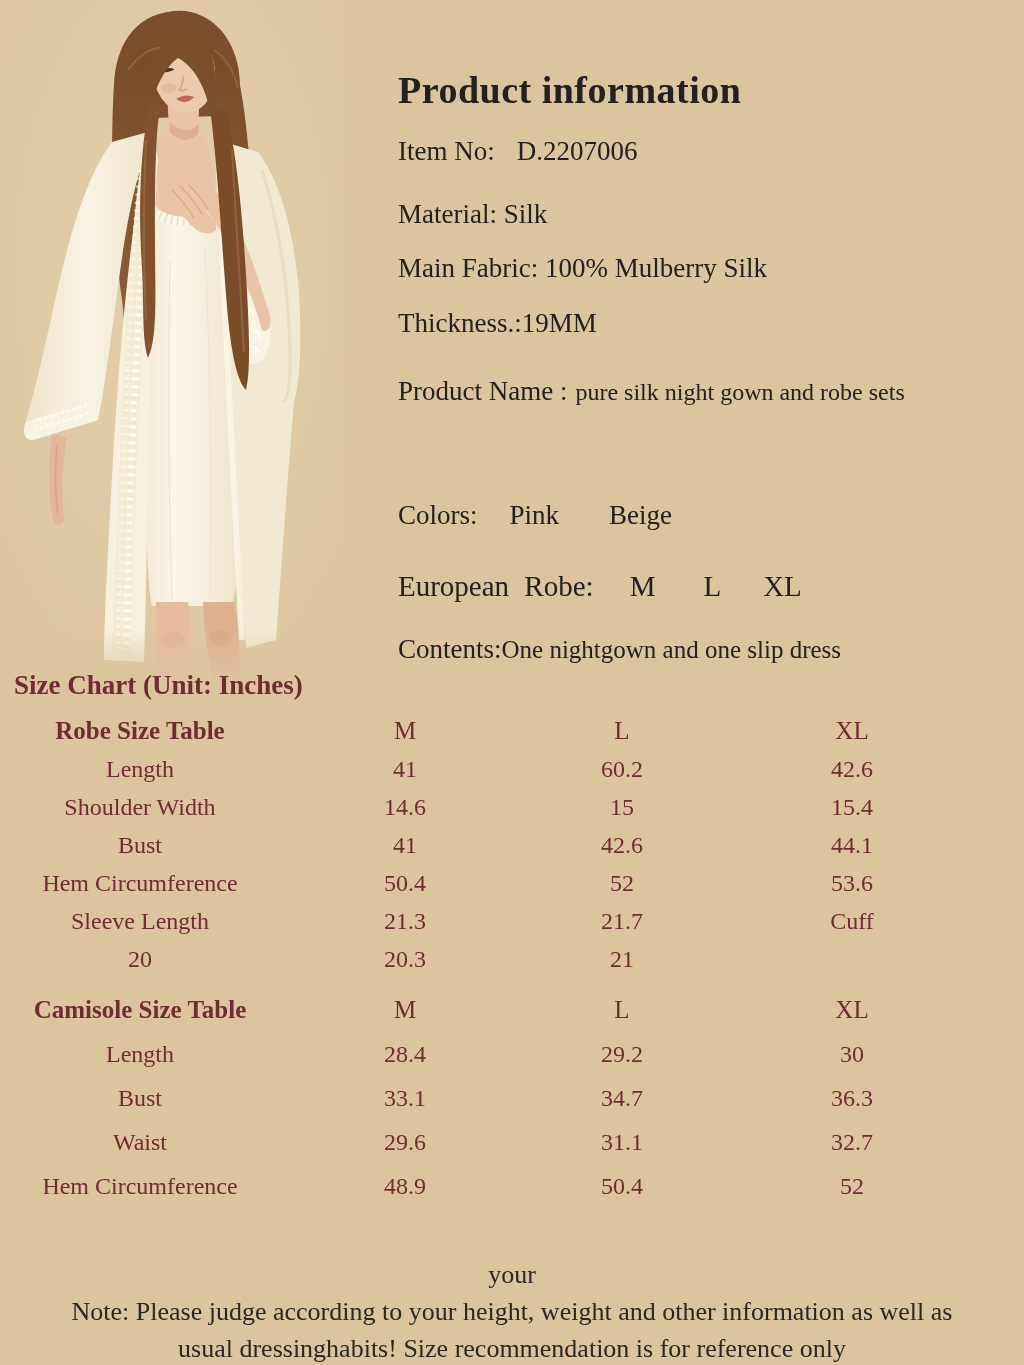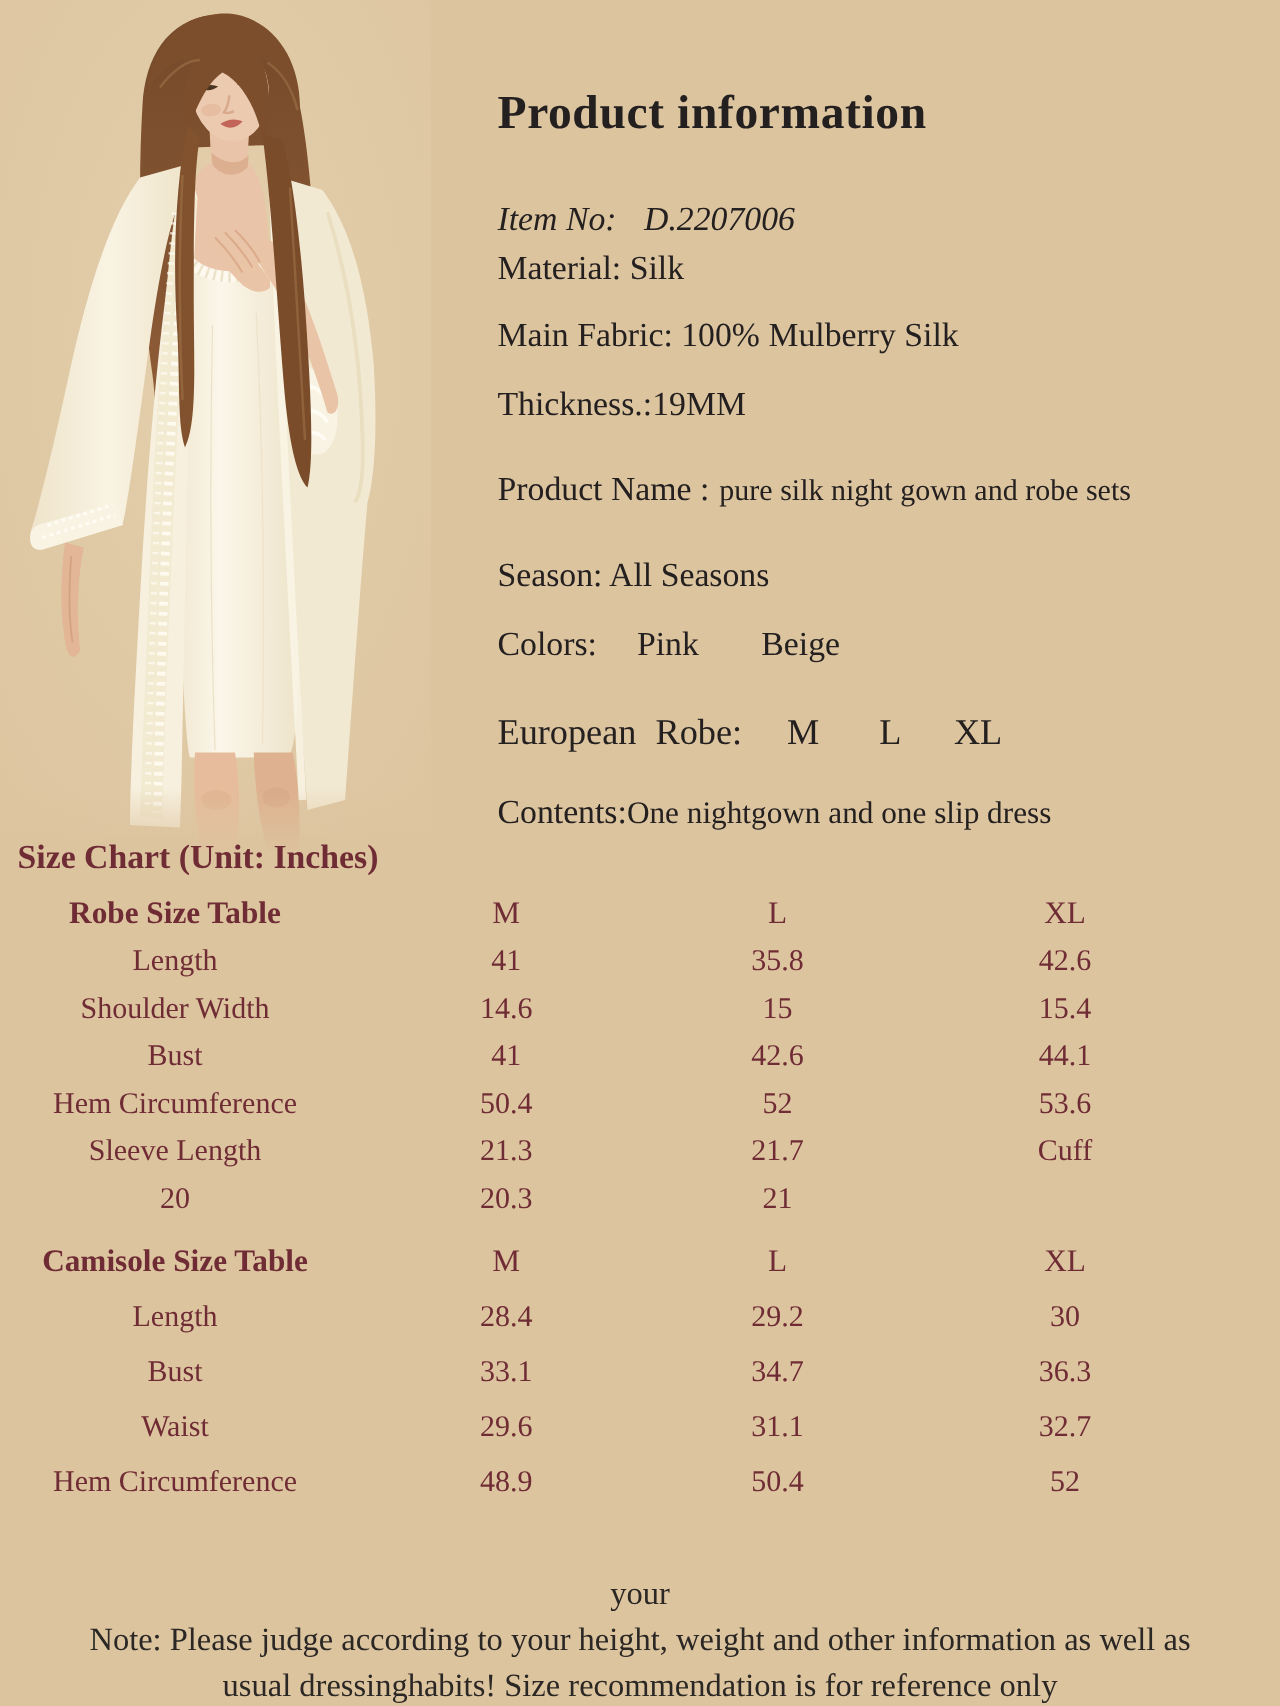--- a/index.html
+++ b/index.html
@@ -7,21 +7,21 @@
     position:relative;width:1024px;height:1365px;overflow:hidden;
     background:#dcc49f;color:#242020;
     font-family:"Liberation Serif","DejaVu Serif",serif;
   }
   .abs{position:absolute;}
   
   .photo{left:0;top:0;width:345px;height:690px;}
   
   .title{left:398px;top:68px;font-size:38px;font-weight:bold;letter-spacing:.5px;white-space:nowrap;}
   .spec{left:398px;font-size:27px;white-space:nowrap;}
-  #l-item{top:160px;font-style:italic;}
+  #l-item{top:136px;}
   #l-item .val{margin-left:22px;}
   #l-material{top:199px;}
   #l-fabric{top:253px;}
   #l-thick{top:308px;}
   #l-pname{top:376px;}
   #l-pname .val{font-size:24px;margin-left:8px;}
   #l-season{top:445px;}
   #l-colors{top:500px;}
   #l-colors .v1{margin-left:32px;font-family:Liberation Serif, serif;}
   #l-colors .v2{margin-left:50px;}
@@ -151,21 +151,20 @@
   <div class="abs spec" id="l-material">Material: Silk</div>
 
   <div class="abs spec" id="l-fabric">Main Fabric: 100% Mulberry Silk</div>
 
   <div class="abs spec" id="l-thick">Thickness.:19MM</div>
 
   <div class="abs spec" id="l-pname">
     <span>Product Name :</span><span class="val">pure silk night gown and robe sets</span>
   </div>
 
-  <div class="abs spec" id="l-season">Season: All Seasons</div>
 
   <div class="abs spec" id="l-colors">
     <span>Colors:</span><span class="v1">Pink</span><span class="v2">Beige</span>
   </div>
 
   <div class="abs spec" id="l-size">
     <span class="lbl">European Robe:</span><span class="v1">M</span><span class="v2">L</span><span class="v3">XL</span>
   </div>
 
   <div class="abs spec" id="l-contents">
@@ -175,21 +174,21 @@
   <div class="abs chart-title">Size Chart (Unit: Inches)</div>
 
   <div class="abs tbl" id="robe">
     <div class="tname">Robe Size Table</div>
     <div class="tcol">M</div>
     <div class="tcol">L</div>
     <div class="tcol">XL</div>
 
     <div>Length</div>
     <div>41</div>
-    <div>35.8</div>
+    <div>60.2</div>
     <div>42.6</div>
 
     <div>Shoulder Width</div>
     <div>14.6</div>
     <div>15</div>
     <div>15.4</div>
 
     <div>Bust</div>
     <div>41</div>
     <div>42.6</div>

